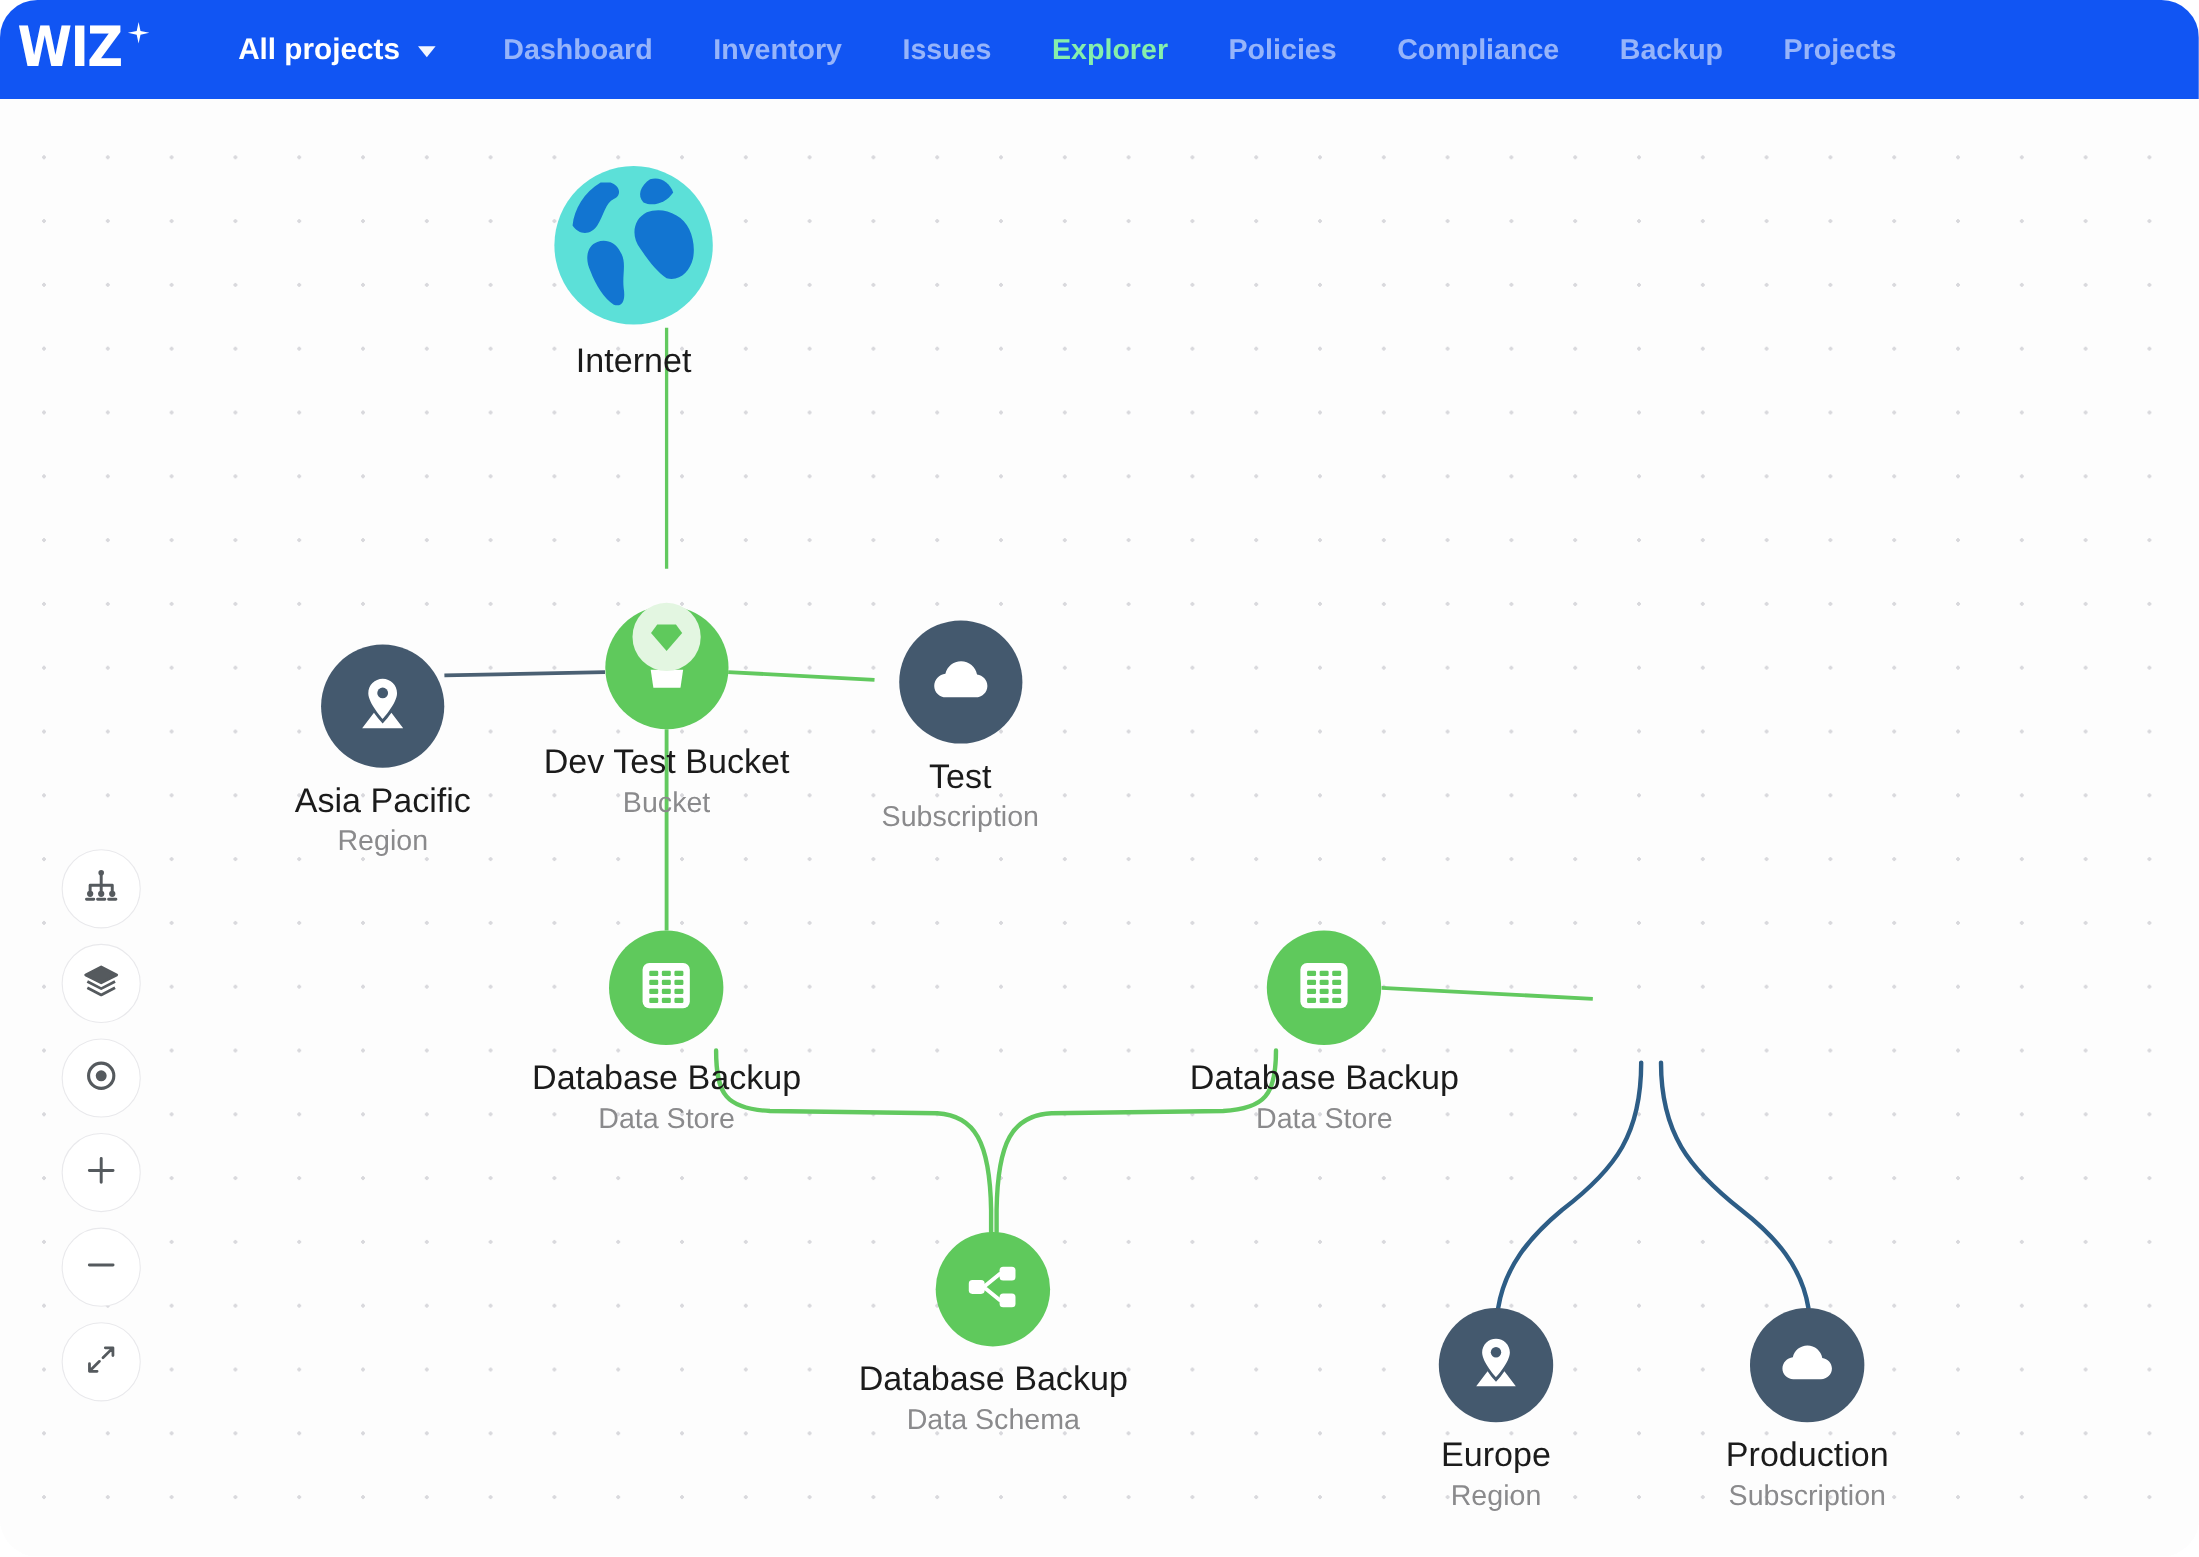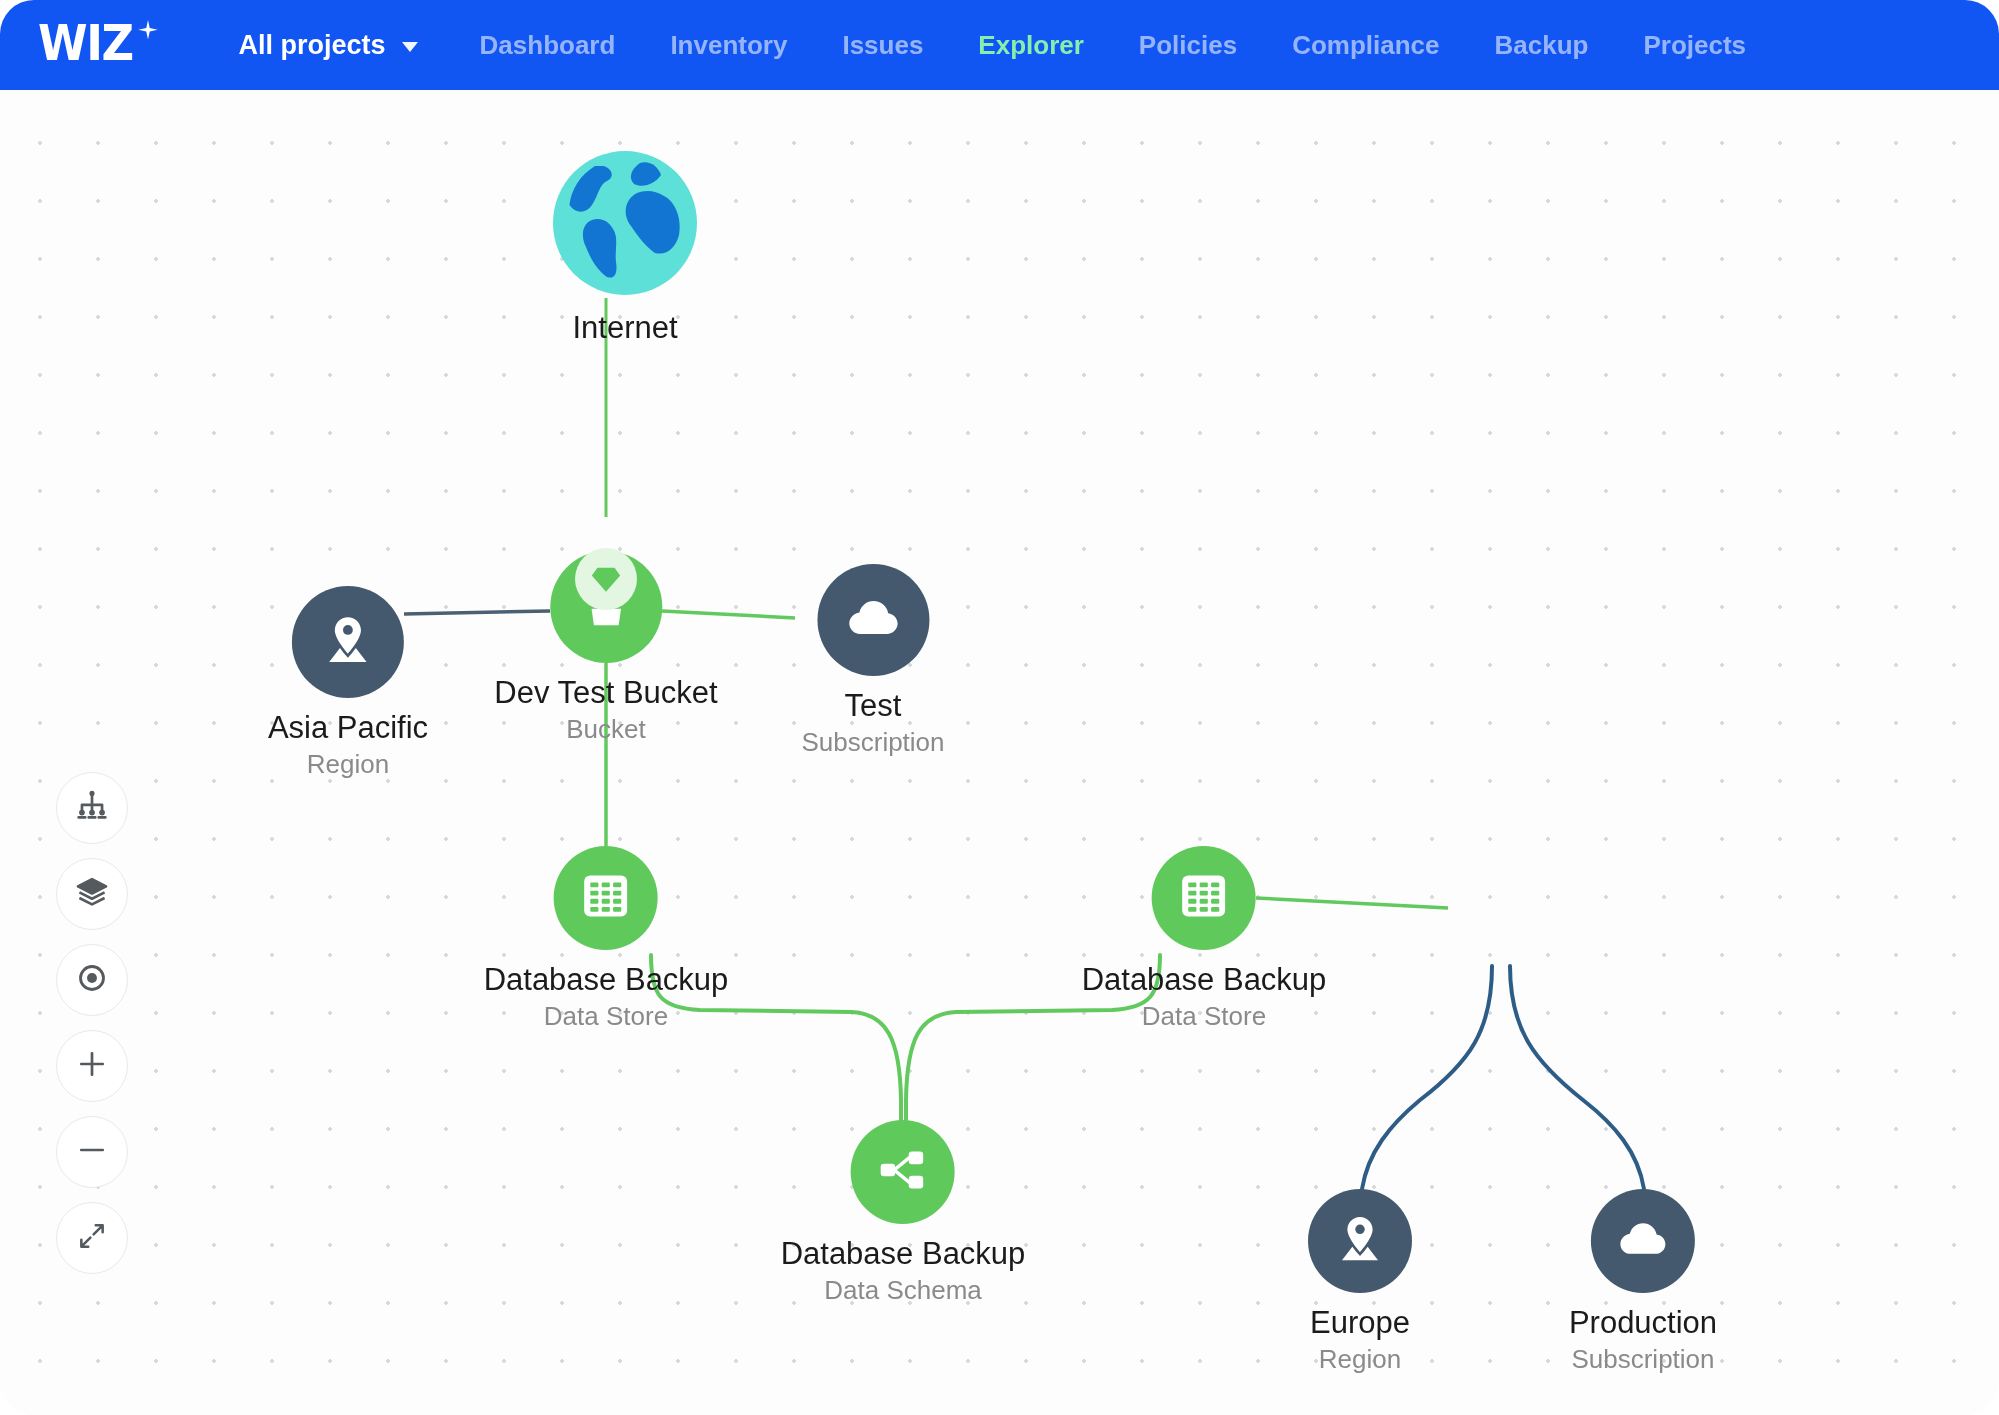--- a/index.html
+++ b/index.html
@@ -16,21 +16,21 @@
     overflow: hidden;
     background: #fdfdfd;
   }
 
   
   #topnav {
     position: absolute; top: 0; left: 0;
     width: 1999px; height: 90px;
     background: #1155f3;
     display: flex; align-items: center;
-    padding-left: 38px;
+    padding-left: 16px;
     z-index: 40;
   }
   .logo-wrap {
     position: relative;
     display: flex; align-items: flex-start;
     margin-right: 78px;
     height: 56px;
   }
   .logo-text {
     font-family: "DejaVu Sans", sans-serif;
@@ -192,21 +192,21 @@
 
       <path d="M651 865 C 651 905, 660 918, 700 920 L 852 922 C 886 924, 900 948, 901 1010 L 901 1030" stroke="#62c95f" stroke-width="4" fill="none" stroke-linecap="round"></path>
 
       <path d="M1160 865 C 1160 905, 1150 918, 1112 920 L 956 922 C 920 924, 907 948, 906 1010 L 906 1030" stroke="#62c95f" stroke-width="4" fill="none" stroke-linecap="round"></path>
 
       <path d="M1492 876 C 1492 940, 1470 972, 1420 1010 C 1390 1035, 1368 1062, 1362 1099" stroke="#2d5d86" stroke-width="4" fill="none" stroke-linecap="round"></path>
 
       <path d="M1510 876 C 1510 940, 1535 972, 1583 1010 C 1615 1035, 1638 1062, 1644 1099" stroke="#2d5d86" stroke-width="4" fill="none" stroke-linecap="round"></path>
     </svg>
 
-    <div class="node" style="left:625px; top:58px;">
+    <div class="node" style="left:576px; top:58px;">
       <div class="bubble plain" style="width:150px;height:150px;">
         <svg width="150" height="150" viewBox="0 0 100 100">
           <circle cx="50" cy="50" r="48" fill="#5ce0d8"></circle>
           <path d="M30 12 C20 18 14 28 13 38 C17 44 24 44 28 38 C32 32 33 24 38 22 C43 20 42 14 36 12 Z" fill="#1275d1"></path>
           <path d="M28 48 C22 50 20 58 24 66 C27 74 32 82 38 86 C44 88 45 82 44 76 C43 68 46 60 42 54 C39 48 33 46 28 48 Z" fill="#1275d1"></path>
           <path d="M60 10 C54 14 52 20 56 24 C62 27 70 24 74 18 C72 12 66 8 60 10 Z" fill="#1275d1"></path>
           <path d="M58 30 C50 34 48 44 54 52 C58 58 64 66 70 70 C78 72 84 66 86 58 C88 48 84 36 76 32 C70 28 63 28 58 30 Z" fill="#1275d1"></path>
         </svg>
       </div>
       <div class="node-title">Internet</div>

